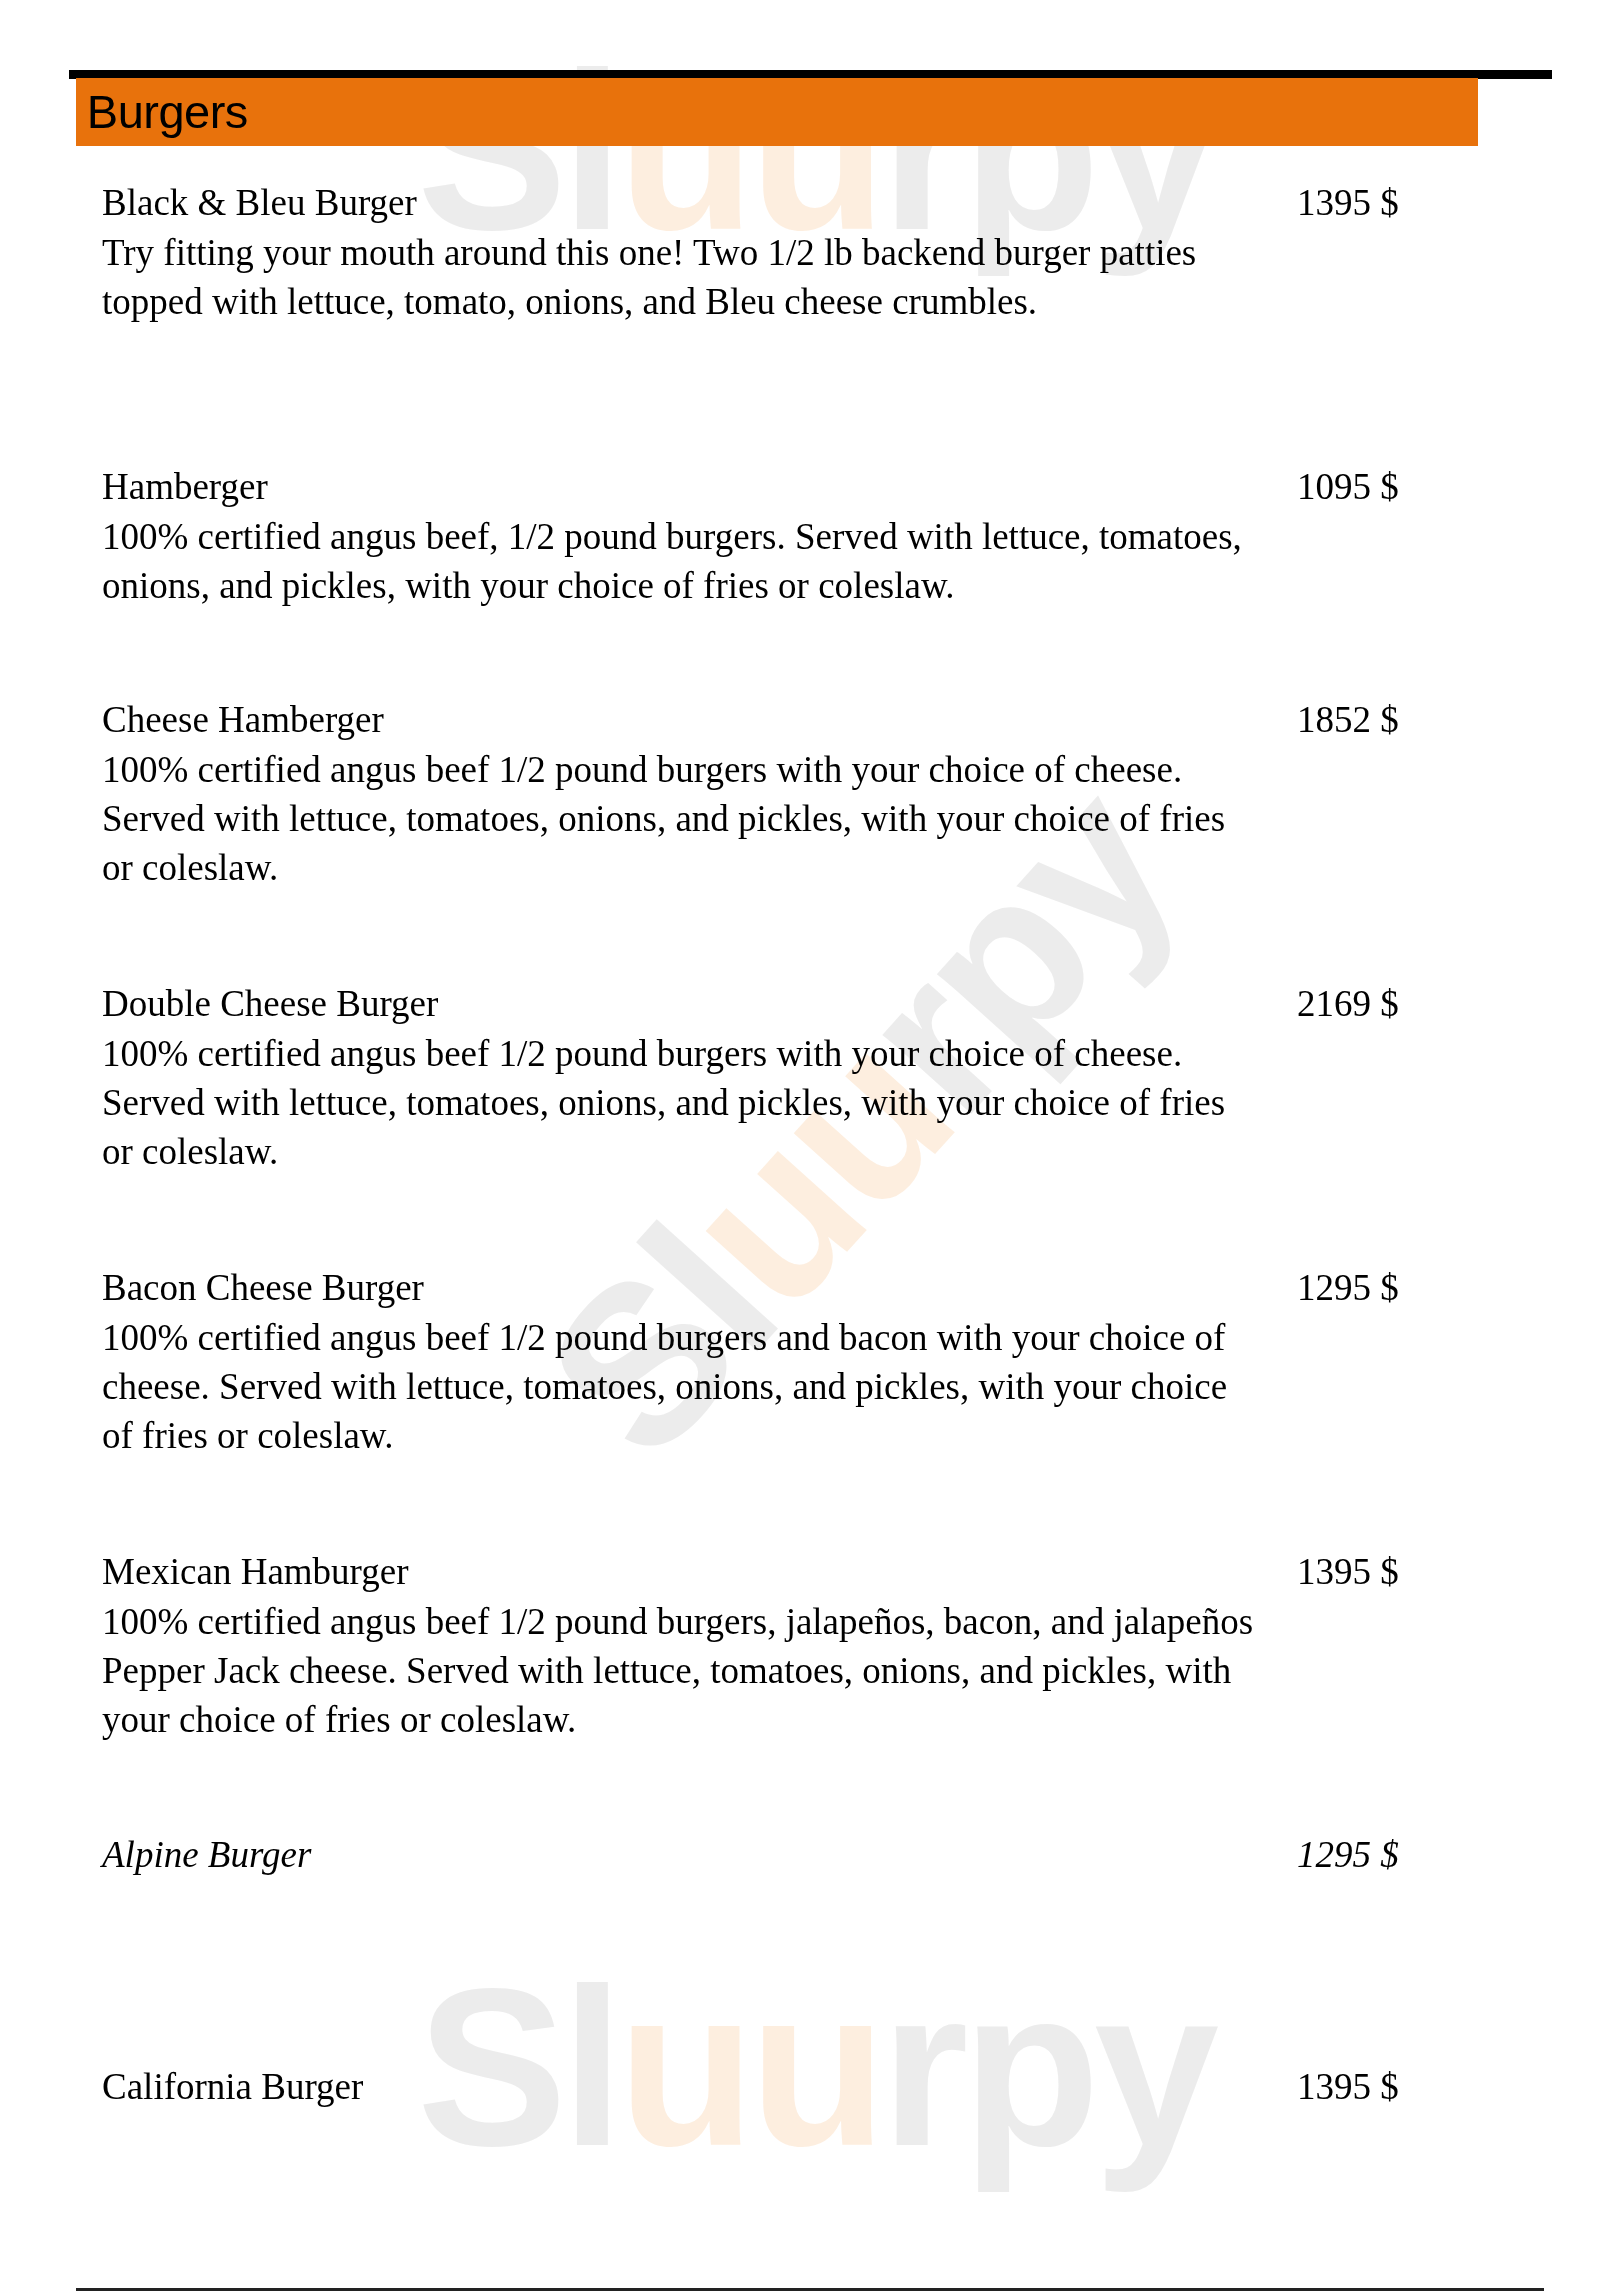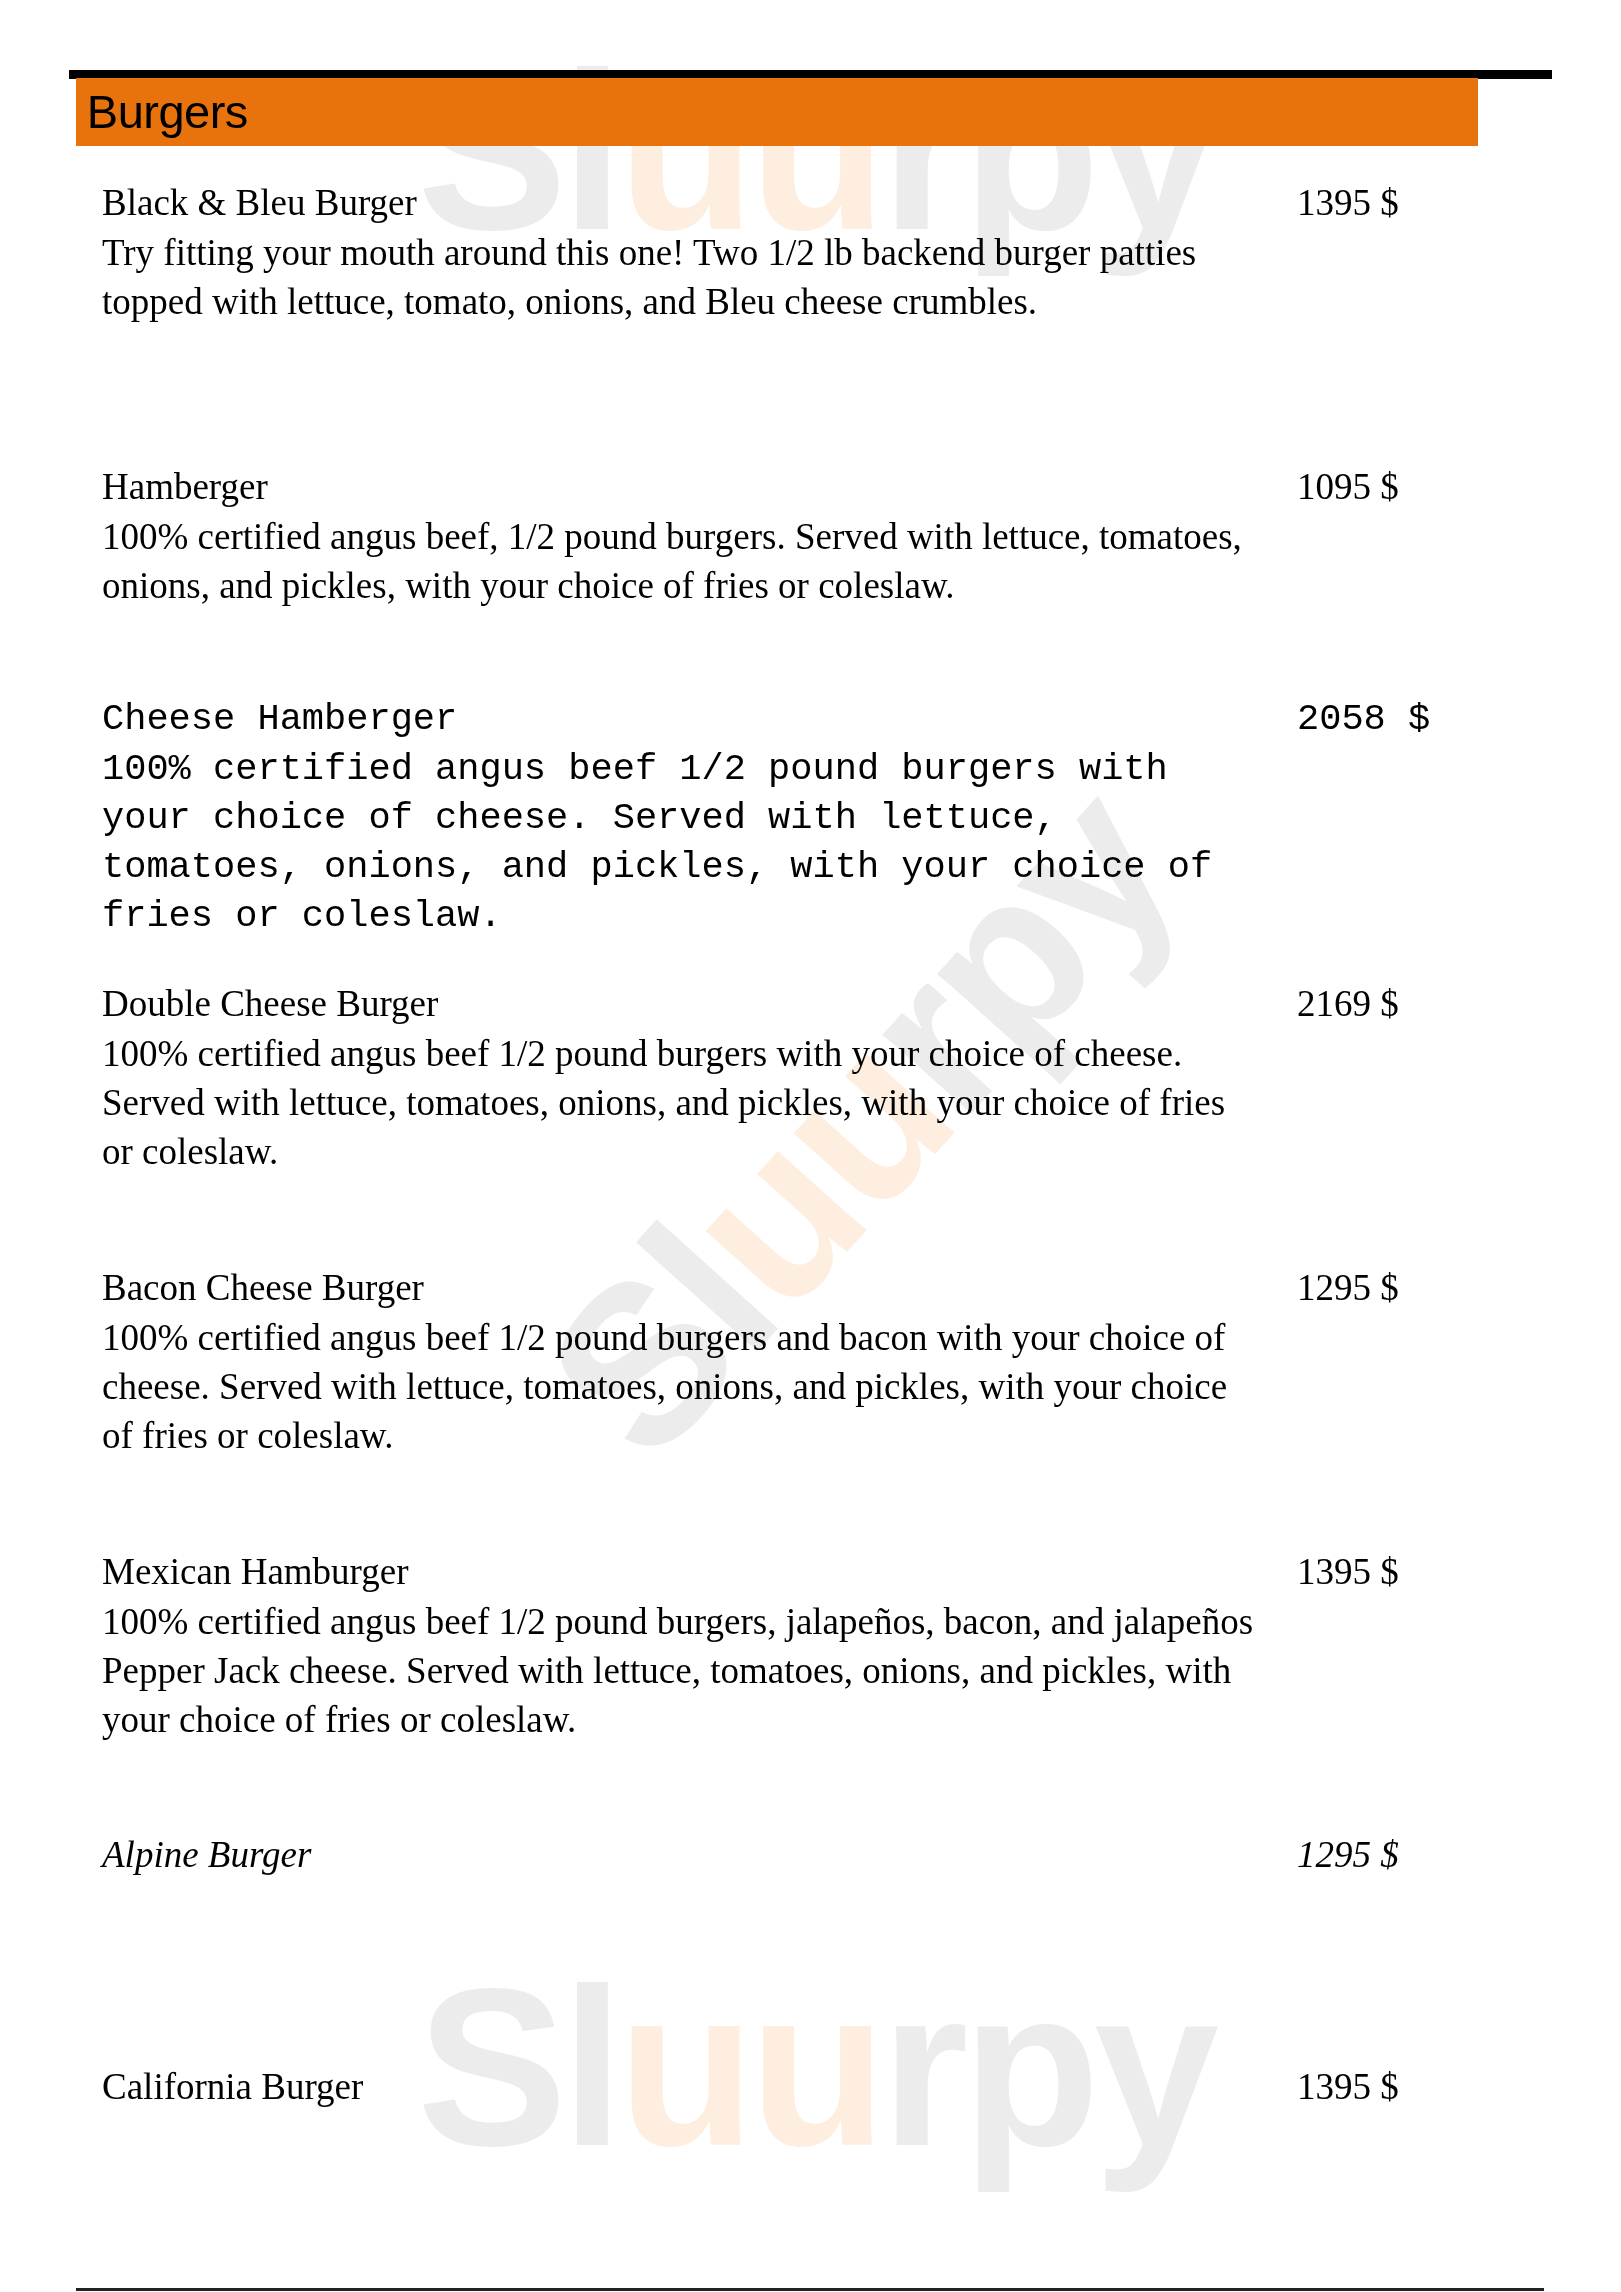--- a/index.html
+++ b/index.html
@@ -118,23 +118,23 @@
   <span class="item-price">1395 $</span>
   <span class="item-desc">Try fitting your mouth around this one! Two 1/2 lb backend burger patties topped with lettuce, tomato, onions, and Bleu cheese crumbles.</span>
 </div>
 
 <div class="menu-item" style="top:461px;">
   <span class="item-name">Hamberger</span>
   <span class="item-price">1095 $</span>
   <span class="item-desc">100% certified angus beef, 1/2 pound burgers. Served with lettuce, tomatoes, onions, and pickles, with your choice of fries or coleslaw.</span>
 </div>
 
-<div class="menu-item" style="top:694px;font-family:Liberation Mono, monospace;">
+<div class="menu-item" style="top:694px;">
   <span class="item-name">Cheese Hamberger</span>
-  <span class="item-price">2058 $</span>
+  <span class="item-price">1852 $</span>
   <span class="item-desc">100% certified angus beef 1/2 pound burgers with your choice of cheese. Served with lettuce, tomatoes, onions, and pickles, with your choice of fries or coleslaw.</span>
 </div>
 
 <div class="menu-item" style="top:978px;">
   <span class="item-name">Double Cheese Burger</span>
   <span class="item-price">2169 $</span>
   <span class="item-desc">100% certified angus beef 1/2 pound burgers with your choice of cheese. Served with lettuce, tomatoes, onions, and pickles, with your choice of fries or coleslaw.</span>
 </div>
 
 <div class="menu-item" style="top:1262px;">

